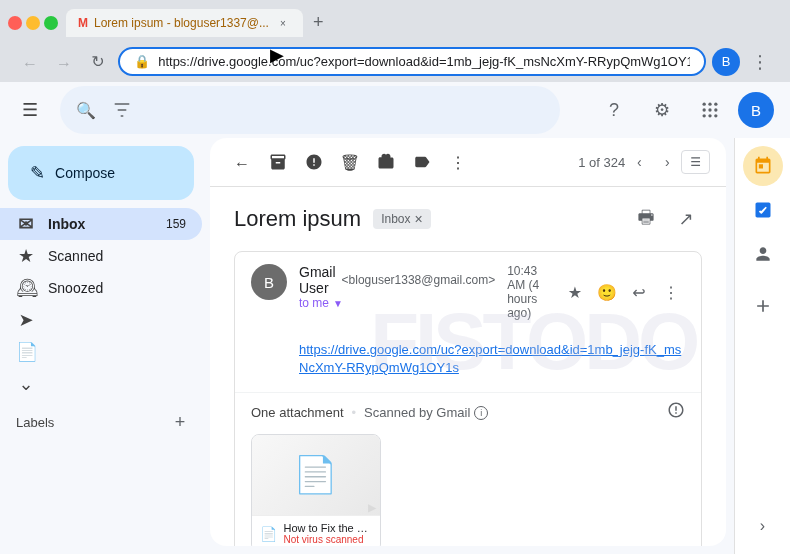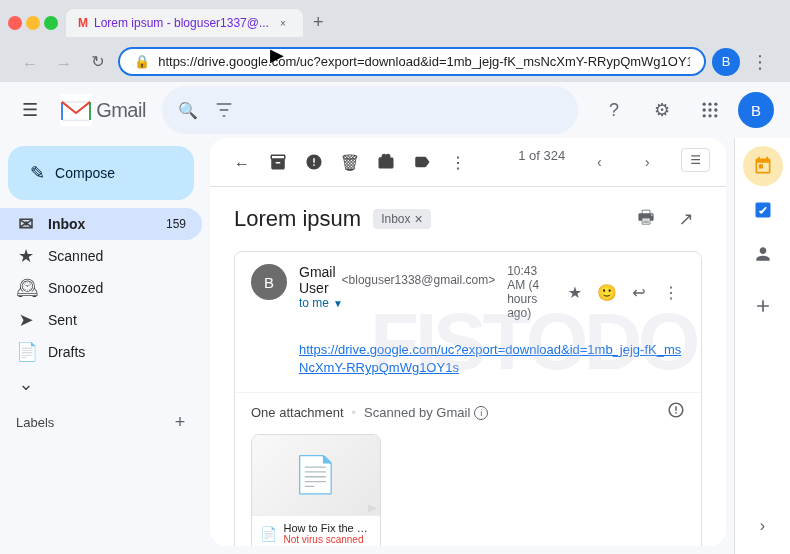--- a/index.html
+++ b/index.html
@@ -41,21 +41,21 @@
       gap: 6px;
       padding: 6px 12px;
       border-radius: 8px 8px 0 0;
       font-size: 12px;
       cursor: pointer;
       min-width: 180px;
     }
     .tab.active {
       background: #f1f3f4;
     }
-    .tab-title { flex: 1; overflow: hidden; white-space: nowrap; text-overflow: ellipsis; font-size: 12px; color: #6d28d9; }
+    .tab-title { flex: 1; overflow: hidden; white-space: nowrap; text-overflow: ellipsis; font-size: 12px; color: #a16207; }
     .tab-close { 
       width: 16px; height: 16px; border-radius: 50%; display: flex; align-items: center; justify-content: center;
       font-size: 10px; color: #5f6368; cursor: pointer;
     }
     .tab-new { background: none; border: none; font-size: 18px; color: #5f6368; cursor: pointer; padding: 4px 8px; }
 
     
     .address-bar-row {
       display: flex;
       align-items: center;
@@ -252,22 +252,22 @@
       border-bottom: 1px solid #e0e0e0;
     }
     .toolbar-btn {
       background: none; border: none; cursor: pointer; color: #444;
       width: 32px; height: 32px; border-radius: 50%;
       display: flex; align-items: center; justify-content: center; font-size: 16px;
     }
     .pagination {
       margin-left: auto;
       display: flex;
-      align-items: flex-start;
-      gap: 20px;
+      align-items: center;
+      gap: 0;
       font-size: 13px;
       color: #5f6368;
     }
     .pagination-nav {
       background: none; border: none; cursor: pointer; color: #5f6368;
       width: 28px; height: 28px; border-radius: 50%;
       display: flex; align-items: center; justify-content: center; font-size: 14px;
     }
     .view-toggle {
       display: flex;
@@ -462,21 +462,21 @@
       pointer-events: none;
       user-select: none;
       letter-spacing: -4px;
     }
 
     .to-me-row {
       display: flex;
       align-items: center;
       gap: 4px;
       font-size: 12px;
-      color: #0369a1;
+      color: #8b5cf6;
     }
     .expand-arrow { font-size: 10px; cursor: pointer; }
   </style>
 </head>
 <body>
 
 <div style="position:relative;">
 
 <div class="browser-chrome">
   <div class="browser-top">
@@ -509,39 +509,20 @@
     <button class="browser-menu-btn">⋮</button>
   </div>
 </div>
 
 <div class="cursor-indicator">▶</div>
 
 <div class="gmail-app">
 
   <div class="gmail-header">
     <button class="hamburger">☰</button>
-    <div class="gmail-logo">
-
-      <svg class="gmail-m" viewBox="0 0 32 32">
-        <rect width="32" height="32" rx="2" fill="white"></rect>
-        <path d="M2 8 L16 20 L30 8 L30 26 L2 26 Z" fill="#fff" stroke="none"></path>
-        <path d="M2 8 L16 20 L30 8" fill="none" stroke="#EA4335" stroke-width="2"></path>
-        <rect x="2" y="8" width="28" height="18" rx="1" fill="none" stroke="#dadce0" stroke-width="1"></rect>
-        <path d="M2 8 L16 20 L30 8 L30 26 L2 26 Z" fill="white"></path>
-        <path d="M2 8 L16 20 L30 8" fill="none" stroke="#EA4335" stroke-width="0"></path>
-
-        <path d="M2 9 L2 26 L30 26 L30 9 L16 20 Z" fill="white"></path>
-        <path d="M2 8 L16 19 L30 8 L30 26 L2 26 Z" fill="white" stroke="#dadce0" stroke-width="0.5"></path>
-        <path d="M2 8 L2 26" stroke="#4285F4" stroke-width="2" fill="none"></path>
-        <path d="M30 8 L30 26" stroke="#34A853" stroke-width="2" fill="none"></path>
-        <path d="M2 8 L16 19 L30 8" stroke="#EA4335" stroke-width="2" fill="none"></path>
-        <path d="M2 26 L30 26" stroke="#FBBC05" stroke-width="0" fill="none"></path>
-      </svg>
-      <span class="gmail-text">Gmail</span>
-    </div>
     <div class="search-bar">
       <span style="color:#5f6368; font-size:16px;">🔍</span>
       <button class="header-icon-btn" style="width:32px; height:32px;">
         <svg width="18" height="18" viewBox="0 0 24 24" fill="none">
               <path d="M3 4h18M7 12h10M11 20h2" stroke="#5f6368" stroke-width="2" stroke-linecap="round"></path>
             </svg>
       </button>
     </div>
     <div class="header-actions">
       <button class="header-icon-btn">?</button>
@@ -581,25 +562,23 @@
       <div class="nav-item">
         <span class="nav-icon">★</span>
         <span class="nav-label">Scanned</span>
       </div>
       <div class="nav-item">
         <span class="nav-icon">🕰</span>
         <span class="nav-label">Snoozed</span>
       </div>
       <div class="nav-item">
         <span class="nav-icon">➤</span>
-        <span class="nav-label">Sent</span>
       </div>
       <div class="nav-item">
         <span class="nav-icon">📄</span>
-        <span class="nav-label">Drafts</span>
       </div>
       <div class="nav-item">
         <span class="nav-icon">⌄</span>
       </div>
 
       <div class="labels-section">
         <span>Labels</span>
         <button class="add-label-btn">+</button>
       </div>
     </div>

